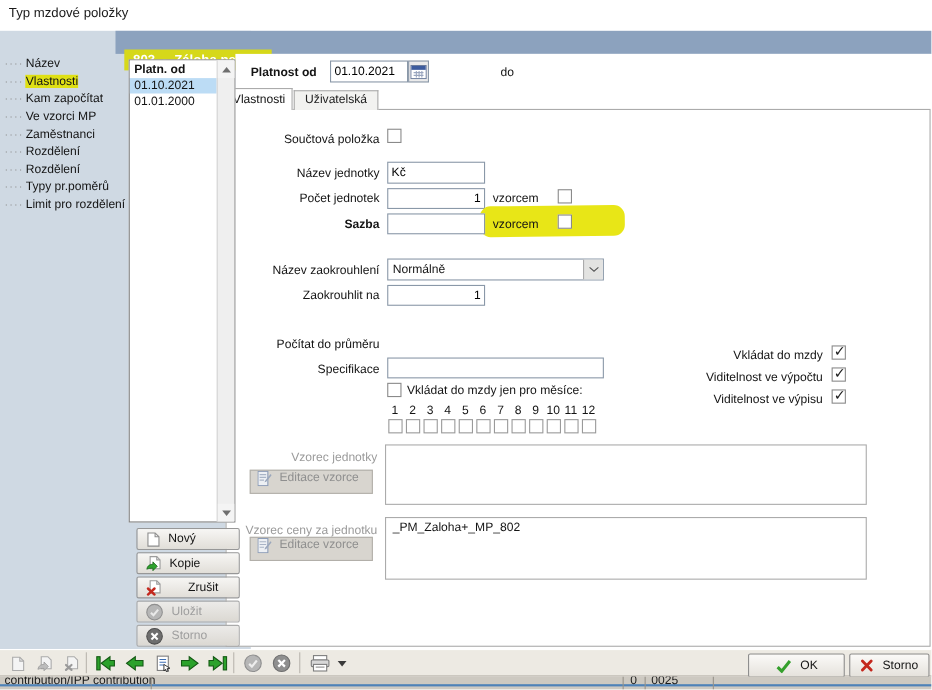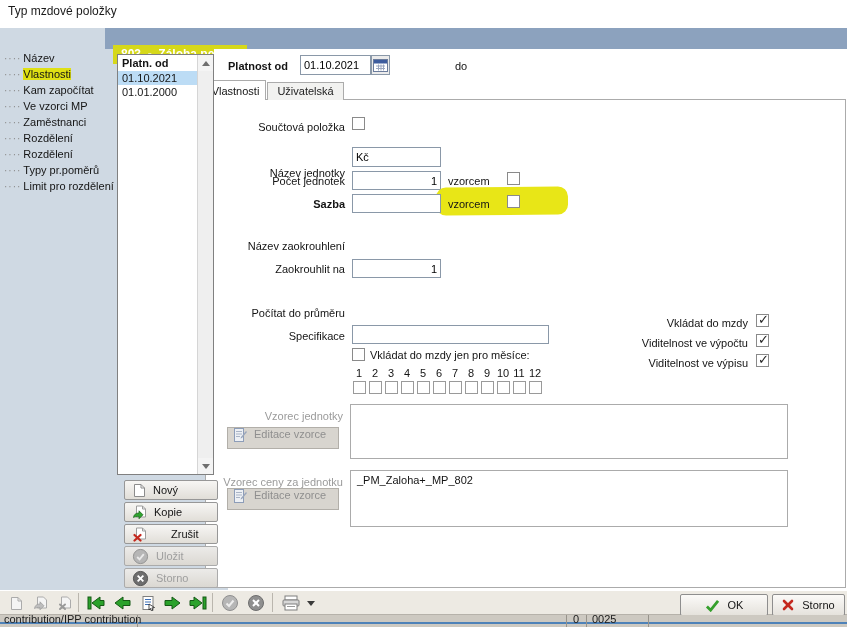--- a/index.html
+++ b/index.html
@@ -140,35 +140,43 @@
         </div>
       <div class="sb-btn sb-down">
           <span class="tri-down"></span>
         </div>
     </div>
   </div>
 
   <div class="rlabel" style="left:230px; top:121px; width:115px;">Součtová položka</div>
   <span class="cb" style="left:352px; top:117px;"></span>
 
-  <div class="rlabel" style="left:230px; top:152px; width:115px;margin-top:15px;">Název jednotky</div>
+  <div class="rlabel" style="left:230px; top:152px; width:115px;">Název jednotky</div>
   <input class="field" style="left: 352px; top: 147px; width: 89px;" value="Kč">
 
   <div class="rlabel" style="left:230px; top:175px; width:115px;">Počet jednotek</div>
   <input class="field num" style="left: 352px; top: 171px; width: 89px; height: 19px;" value="1">
   <div class="abs" style="left:448px; top:175px;">vzorcem</div>
   <span class="cb" style="left:507px; top:172px;"></span>
 
   <div class="abs" id="rate-hl"></div>
   <div class="rlabel" style="left:230px; top:198px; width:115px;font-weight:bold;">Sazba</div>
   <input class="field" style="left: 352px; top: 194px; width: 89px; height: 19px;" value="">
   <div class="abs" style="left:448px; top:198px;">vzorcem</div>
   <span class="cb" style="left:507px; top:195px;"></span>
 
   <div class="rlabel" style="left:205px; top:240px; width:140px;">Název zaokrouhlení</div>
+  <div class="dd" style="left:352px; top:235px; width:197px;">
+    <span class="dd-text">Normálně</span>
+    <span class="dd-btn">
+        <svg width="10" height="6" viewBox="0 0 10 6">
+          <path d="M1 1 l4 3.5 4 -3.5" stroke="#555" fill="none"></path>
+        </svg>
+      </span>
+  </div>
 
   <div class="rlabel" style="left:230px; top:263px; width:115px;">Zaokrouhlit na</div>
   <input class="field num" style="left: 352px; top: 259px; width: 89px; height: 19px;" value="1">
 
   <div class="rlabel" style="left:205px; top:307px; width:140px;">Počítat do průměru</div>
 
   <div class="rlabel" style="left:230px; top:330px; width:115px;">Specifikace</div>
   <input class="field" style="left: 352px; top: 325px; width: 197px; height: 19px;" value="">
 
   <span class="cb" style="left:352px; top:348px;"></span>

